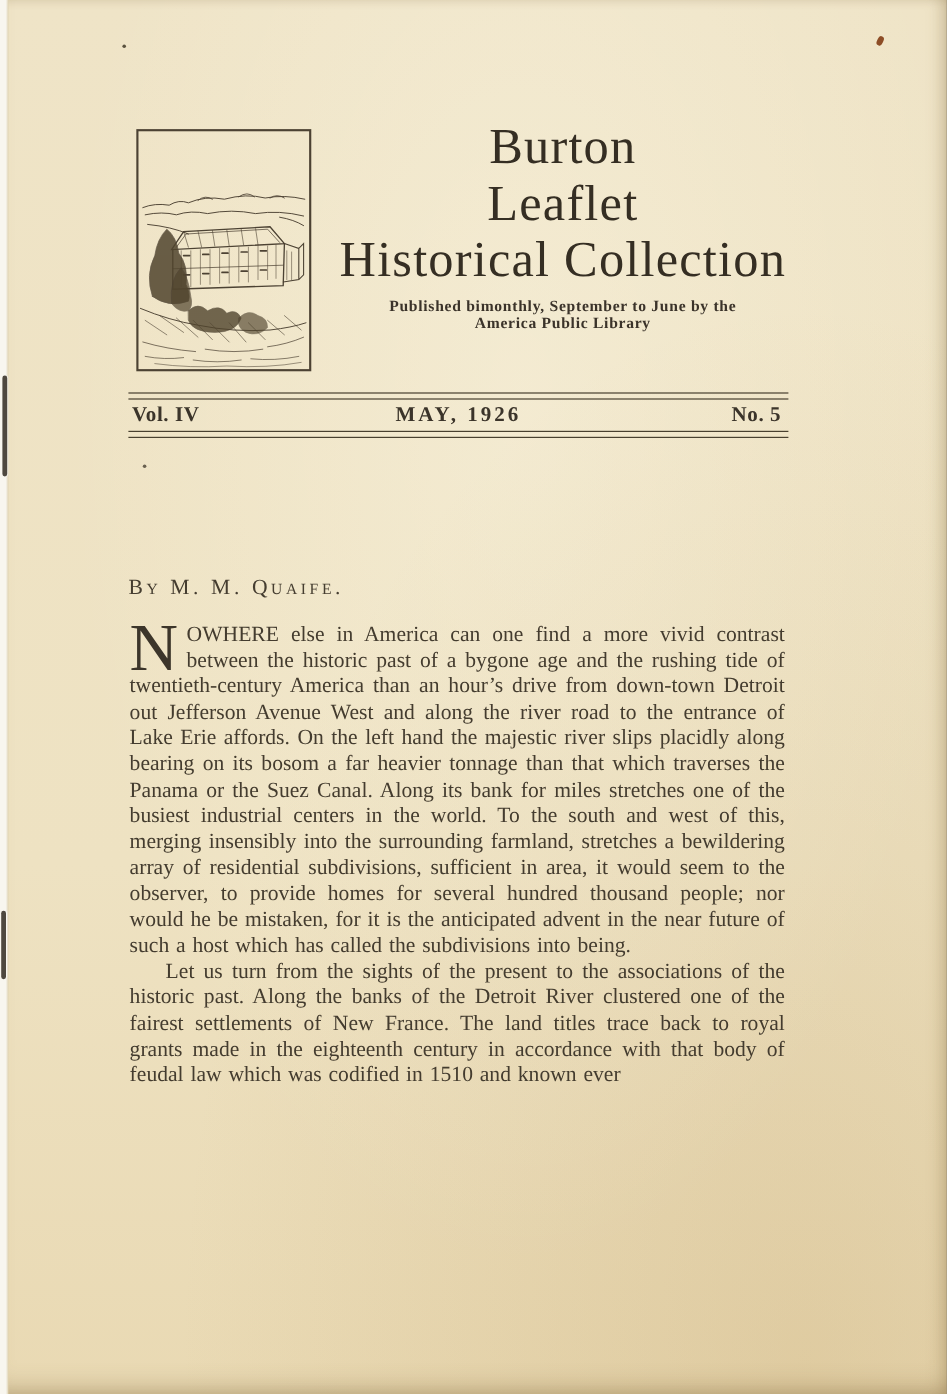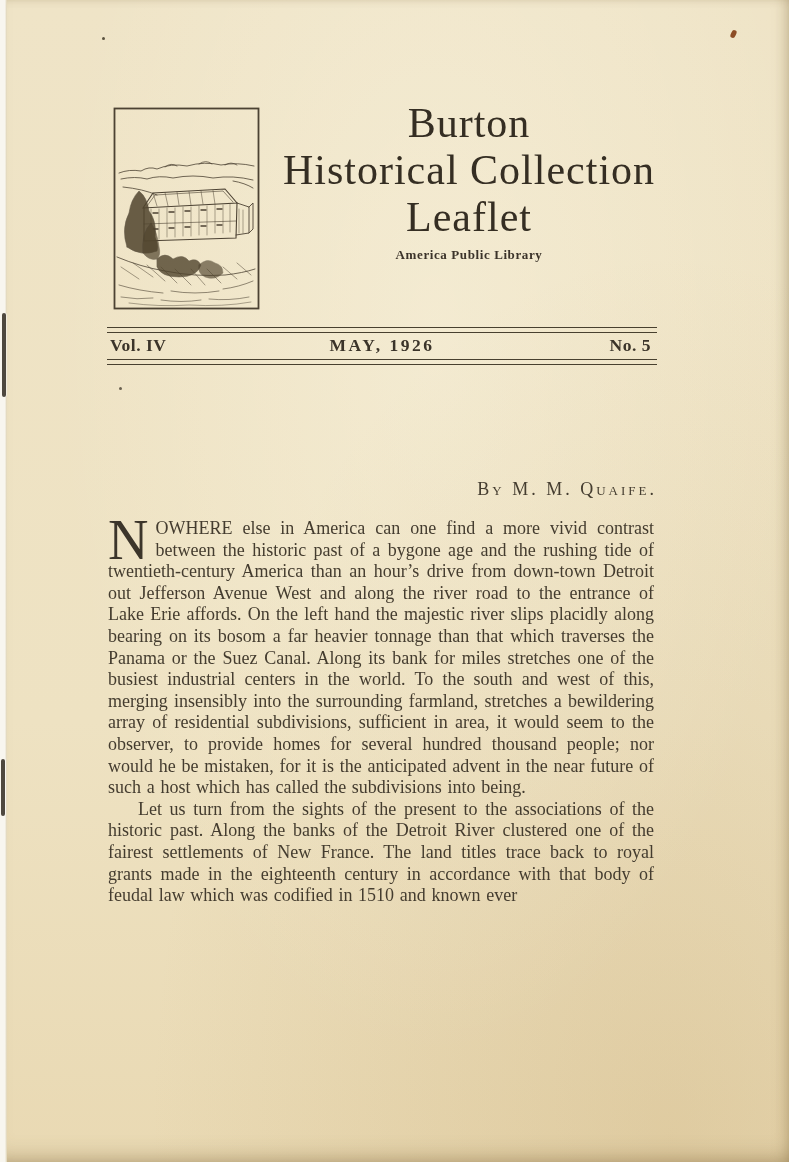--- a/index.html
+++ b/index.html
@@ -64,21 +64,21 @@
   .issue-row .date{position:absolute;left:50%;top:0;transform:translateX(-50%);letter-spacing:2.5px;}
   .issue-row .num{position:absolute;right:6px;top:0;letter-spacing:.5px;}
 
   
   .article-title{
     position:absolute;left:107px;top:428px;width:550px;
     text-align:center;font-size:38px;line-height:44px;color:#3a332a;letter-spacing:.5px;
   }
   .article-byline{
     position:absolute;left:107px;top:479px;width:550px;
-    text-align:right;font-size:18px;font-variant:small-caps;letter-spacing:3px;color:#453d30;
+    text-align:left;font-size:18px;font-variant:small-caps;letter-spacing:3px;color:#453d30;
   }
   .body-text{
     position:absolute;left:108px;top:518px;width:546px;
     font-size:18px;line-height:21.6px;text-align:justify;color:#443c2f;
     word-spacing:1.2px;
   }
   .body-text p{margin:0;}
   .body-text p.indent{text-indent:30px;}
   .dropcap{
     float:left;font-size:56px;line-height:41px;height:41px;
@@ -130,23 +130,24 @@
         <path d="M86,158 q8,-8 16,-2 q8,2 8,10 q-8,8 -18,4 q-8,-4 -6,-12 Z" fill="#51452e" opacity="0.65" stroke-width="0.5"></path>
 
         <path d="M8,190 q16,3 32,1 M48,193 q20,3 40,0 M96,192 q20,2 40,-2" stroke-width="0.55"></path>
         <path d="M16,196 q30,4 60,2 q34,2 62,-3" stroke-width="0.45"></path>
       </g>
     </svg>
   </div>
 
   <div class="mast-text">
     <div class="mast-title">Burton</div>
+    <div class="mast-title">Leaflet</div>
     <div class="mast-title">Historical Collection</div>
-    <div class="mast-title">Leaflet</div>
     <div class="mast-pub">
+      <div>Published bimonthly, September to June by the</div>
       <div>America Public Library</div>
     </div>
   </div>
 
   <div class="dbl-rule rule-top"></div>
   <div class="issue-row">
     <span class="vol">Vol. IV</span>
     <span class="date">MAY, 1926</span>
     <span class="num">No. 5</span>
   </div>

